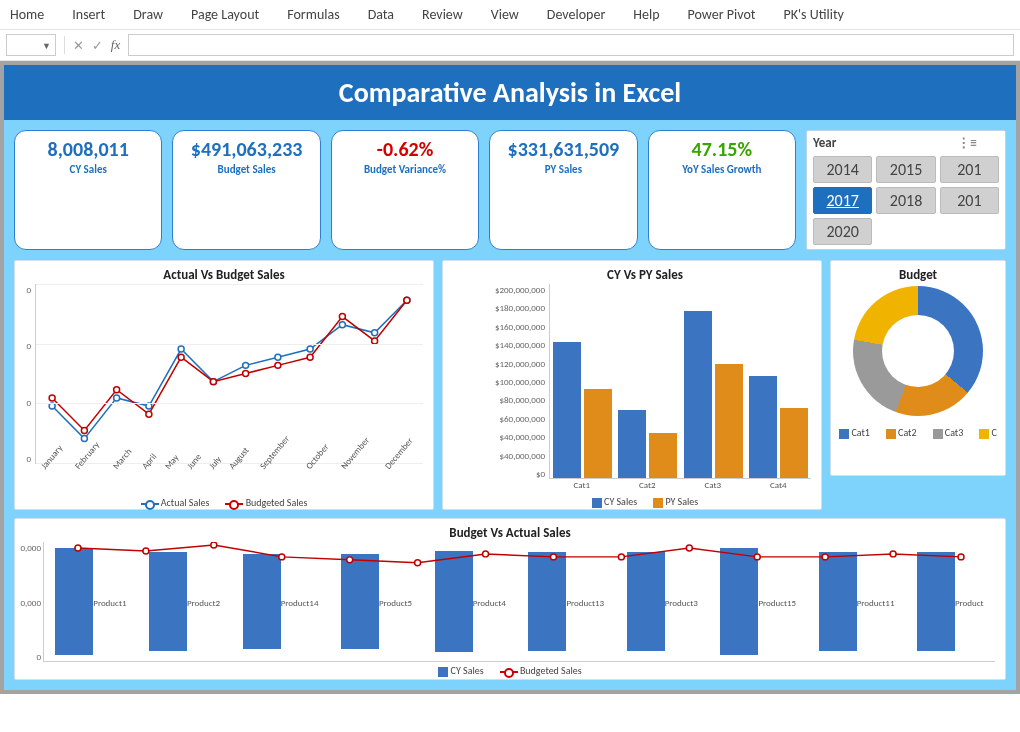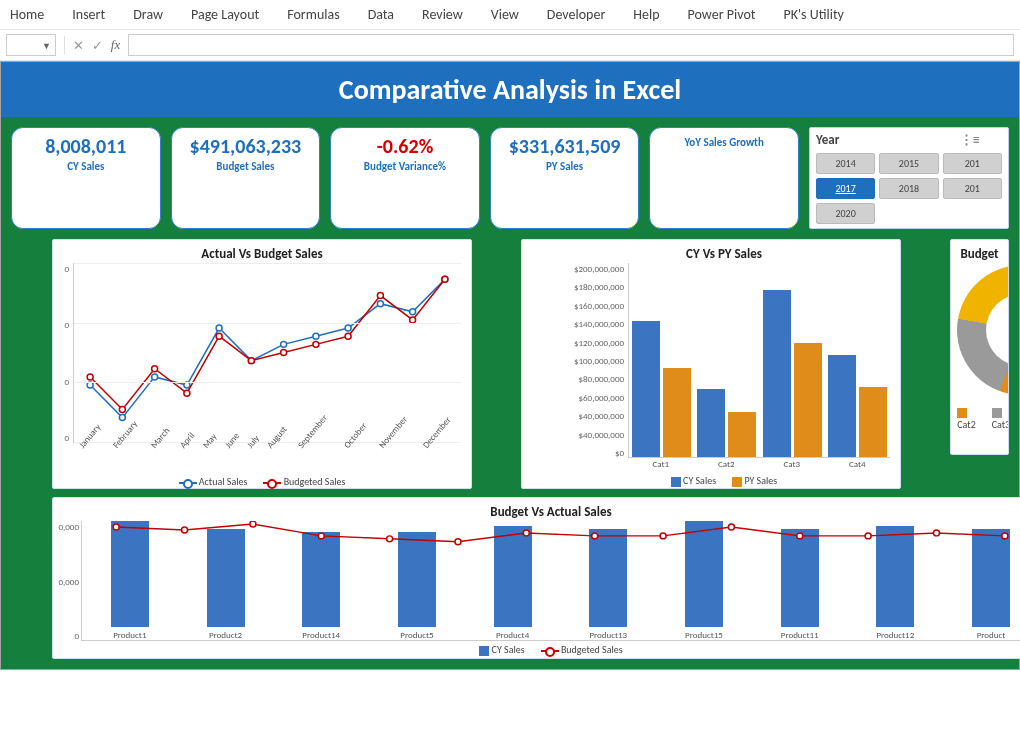--- a/index.html
+++ b/index.html
@@ -39,22 +39,22 @@
   }
   .name-box .chev { margin-left: auto; color: #666; font-size: 9px; }
   .divider-v { width: 1px; height: 18px; background: #ddd; }
   .fx-icon { color: #666; font-family: "Times New Roman", serif; font-style: italic; }
   .fx-x { color: #999; }
   .fx-check { color: #999; }
   .fx-input { flex: 1; height: 22px; border: 1px solid #ccc; }
 
   
   .dash {
-    background: #15803d;
-    border: 1px solid #a3a3a3;
+    background: #7dd3fc;
+    border: 4px solid #a3a3a3;
   }
   .title-bar {
     background: #1f6fbf;
     color: #fff;
     text-align: center;
     font-size: 28px;
     font-weight: 700;
     padding: 10px 0;
   }
 
@@ -108,41 +108,40 @@
     gap: 4px;
     margin-top: 4px;
   }
   .slicer-item {
     background: #d0d0d0;
     color: #444;
     border: 1px solid #bbb;
     border-radius: 2px;
     padding: 3px 0;
     text-align: center;
-    font-size: 10px;
+    font-size: 16px;
     cursor: pointer;
   }
   .slicer-item.sel {
     background: #1f6fbf;
     color: #fff;
     border-color: #1f6fbf;
     text-decoration: underline;
   }
 
   .row2 {
     display: flex;
     gap: 8px;
     padding: 0 10px 8px 10px;
   }
   .card {
     background: #fff;
     border: 1px solid #cfe0ef;
     border-radius: 2px;
     padding: 6px 6px 2px 6px;
-    margin-left: 41px;
   }
   .chart-title {
     text-align: center;
     font-weight: 700;
     font-size: 13px;
     color: #222;
     margin-bottom: 2px;
   }
 
   .c-left { flex: 0 0 420px; height: 250px; }
@@ -210,21 +209,21 @@
   .bar { width: 28px; }
   .bar.blue { background: #3b75c2; }
   .bar.orange { background: #e08c1a; }
 
   
   .row3 { padding: 0 10px 10px 10px; }
   .c-bottom { width: 100%; }
   .pbars { position: relative; height: 120px; }
   .pbars .plot-area { left: 22px; right: 4px; }
   .pbars .y-axis { width: 20px; }
-  .pbar-col { display: flex; flex-direction: column; align-items: center; height: 100%; justify-content: flex-end; position: relative; }
+  .pbar-col { display: flex; flex-direction: row; align-items: center; height: 100%; justify-content: flex-end; position: relative; }
   .pbar { width: 38px; background: #3b75c2; }
   .pname { font-size: 9px; color: #555; margin-top: 2px; }
 
   
   .donut {
     width: 130px; height: 130px; border-radius: 50%;
     margin: 4px auto 0 auto;
     background: conic-gradient(
       #3b75c2 0deg 130deg,
       #e08c1a 130deg 200deg,
@@ -288,20 +287,21 @@
     </div>
     <div class="kpi">
       <div class="val neg">-0.62%</div>
       <div class="lbl">Budget Variance%</div>
     </div>
     <div class="kpi">
       <div class="val">$331,631,509</div>
       <div class="lbl">PY Sales</div>
     </div>
     <div class="kpi">
+      <div class="val pos">47.15%</div>
       <div class="lbl">YoY Sales Growth</div>
     </div>
     <div class="slicer">
       <div class="hdr">
         <span>Year</span>
         <span class="hdr-icons">
           <span>⋮≡</span>
           <span style="visibility:hidden">⌫</span>
         </span>
       </div>
@@ -471,30 +471,30 @@
               </div>
               <div class="pbar-col">
                 <div class="pbar" style="height: 85%;"></div>
                 <div class="pname">Product4</div>
               </div>
               <div class="pbar-col">
                 <div class="pbar" style="height: 82.5%;"></div>
                 <div class="pname">Product13</div>
               </div>
               <div class="pbar-col">
+                <div class="pbar" style="height: 82.5%;"></div>
+                <div class="pname">Product3</div>
+              </div>
+              <div class="pbar-col">
                 <div class="pbar" style="height: 90%;"></div>
                 <div class="pname">Product15</div>
               </div>
               <div class="pbar-col">
                 <div class="pbar" style="height: 82.5%;"></div>
                 <div class="pname">Product11</div>
-              </div>
-              <div class="pbar-col">
-                <div class="pbar" style="height: 85%;"></div>
-                <div class="pname">Product12</div>
               </div>
               <div class="pbar-col">
                 <div class="pbar" style="height: 82.5%;"></div>
                 <div class="pname">Product</div>
               </div>
             </div>
         <svg width="100%" height="100%" viewBox="0 0 957 120" preserveAspectRatio="none" style="position: absolute; left: 0px; top: 0px;">
               <path d="M34.17857142857142,6 L102.53571428571428,9 L170.89285714285714,3 L239.25,15 L307.6071428571429,18 L375.9642857142857,21 L444.3214285714286,12 L512.6785714285714,15 L581.0357142857142,15 L649.3928571428572,6 L717.75,15 L786.1071428571428,15 L854.4642857142858,12 L922.8214285714286,15 " fill="none" stroke="#c00000" stroke-width="1.5"></path>
               <circle cx="34.17857142857142" cy="6" r="3" fill="#fff" stroke="#c00000" stroke-width="1.5"></circle>
               <circle cx="102.53571428571428" cy="9" r="3" fill="#fff" stroke="#c00000" stroke-width="1.5"></circle>

